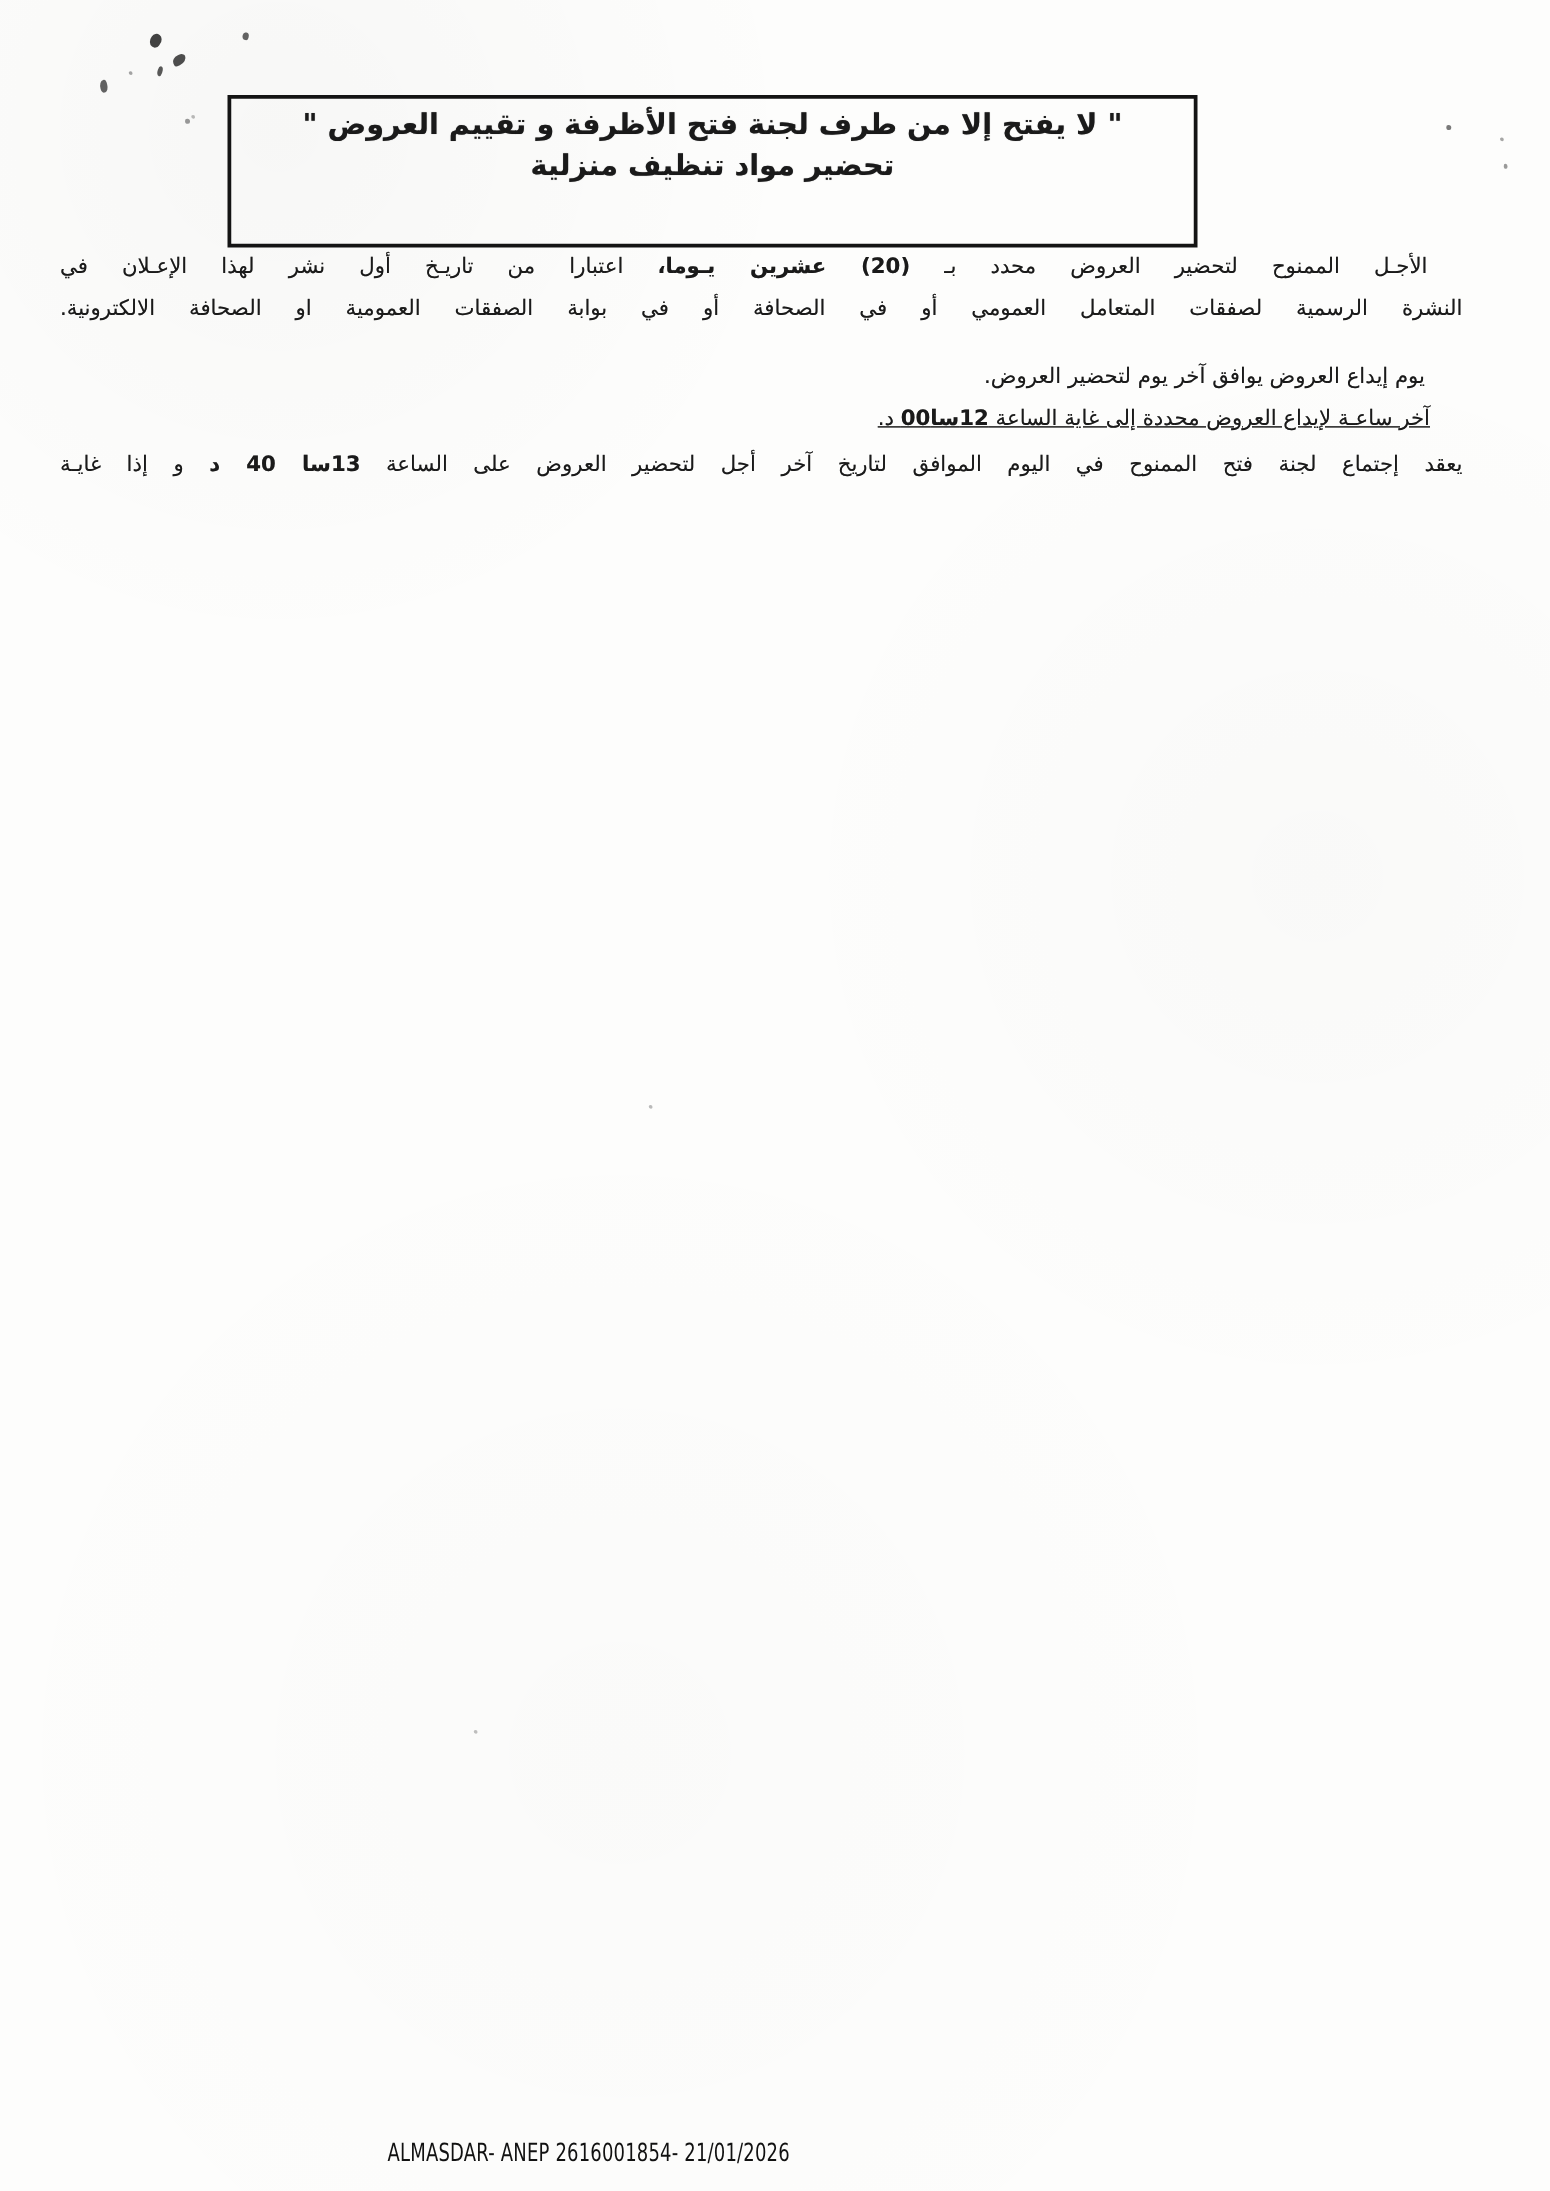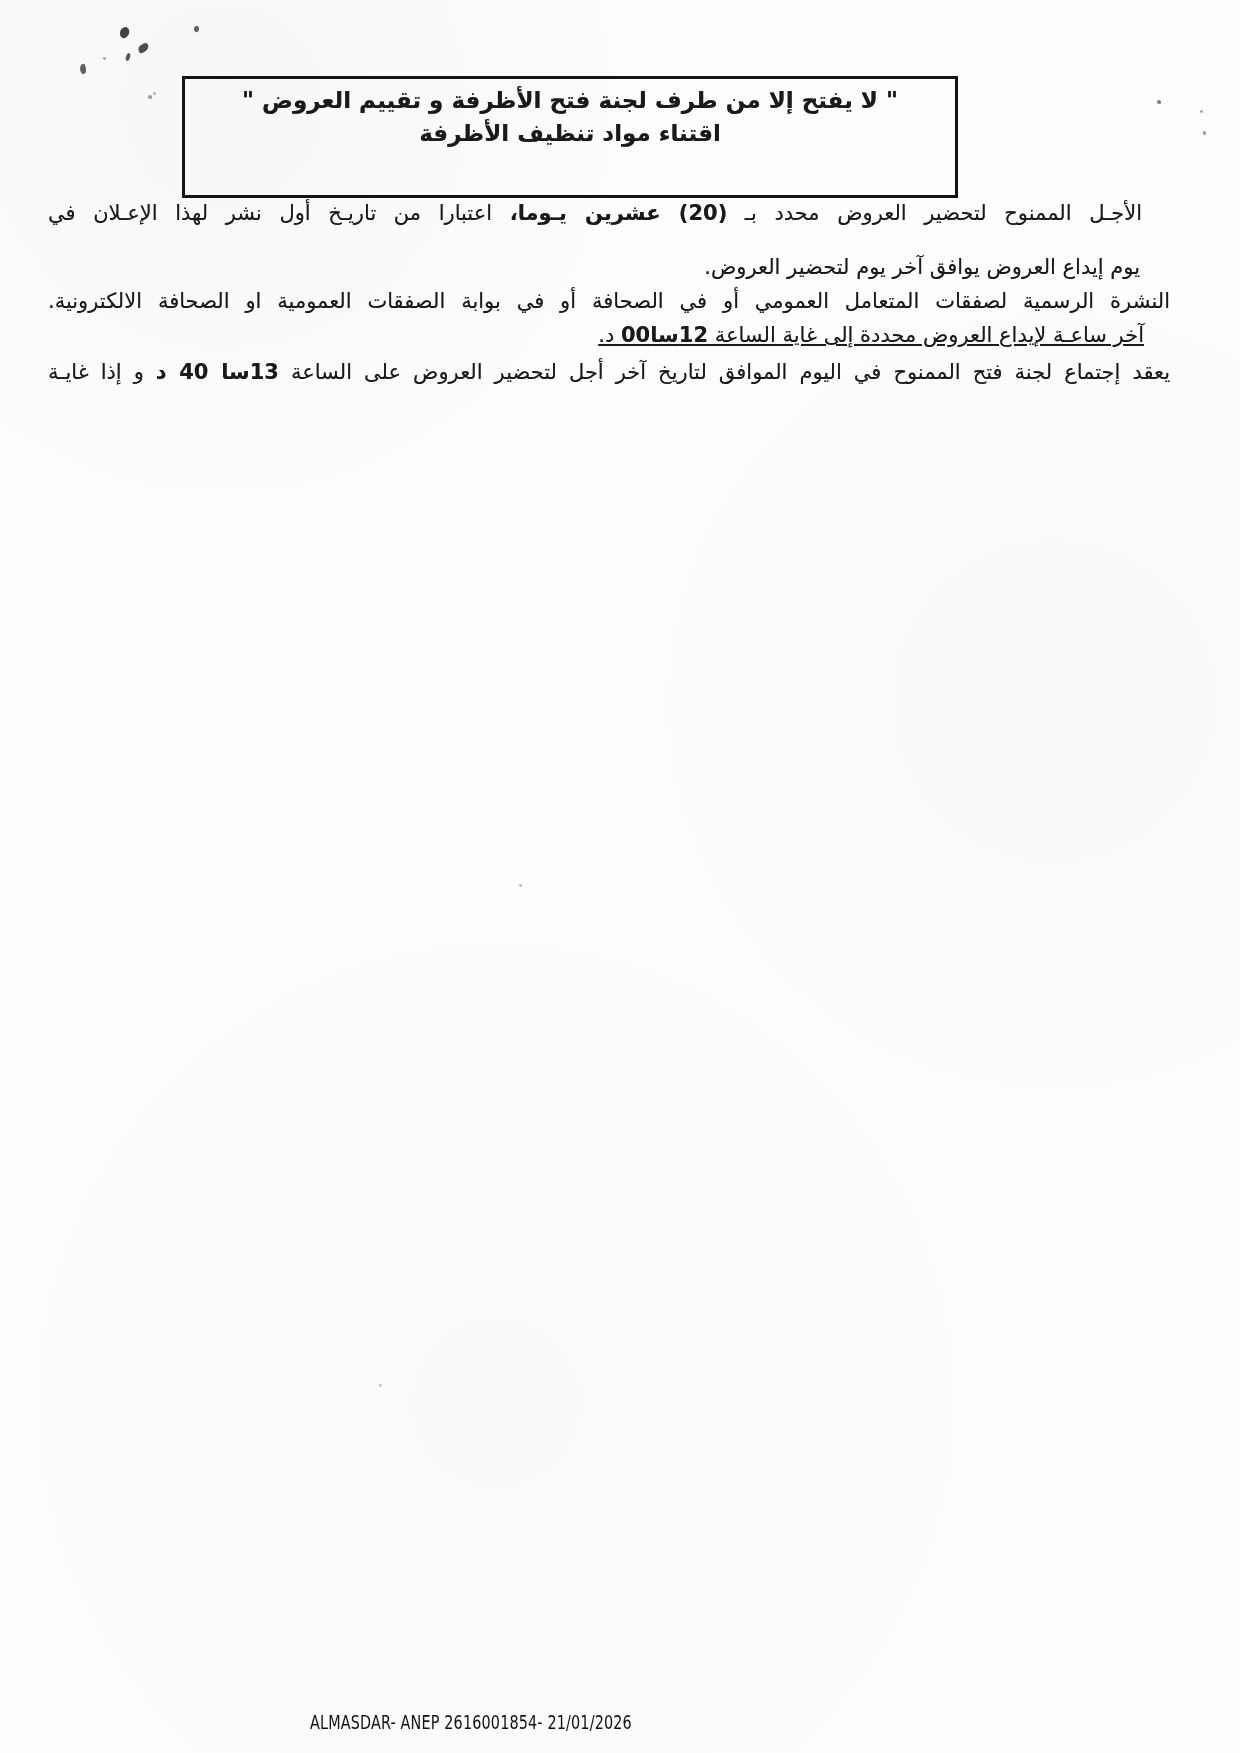--- a/index.html
+++ b/index.html
@@ -44,21 +44,21 @@
   }
 
   .body-text {
     position: absolute;
     top: 196px;
     left: 48px;
     width: 1122px;
     direction: rtl;
   }
   .bline {
-    font-size: 21px;
+    font-size: 17px;
     line-height: 34px;
     text-align: right;
     text-shadow: 0 0 0.5px rgba(25,25,25,0.5);
     white-space: nowrap;
   }
   .bline.fill {
     white-space: normal;
     text-align: justify;
     text-align-last: justify;
   }
@@ -97,26 +97,26 @@
   <div class="speck" style="left:148px; top:95px; width:4px; height:4px; opacity:.45;"></div>
   <div class="speck" style="left:153px; top:92px; width:3px; height:3px; opacity:.3;"></div>
   <div class="speck" style="left:1157px; top:100px; width:4px; height:4px; opacity:.6;"></div>
   <div class="speck" style="left:1200px; top:110px; width:3px; height:3px; opacity:.4;"></div>
   <div class="speck" style="left:1203px; top:131px; width:3px; height:4px; opacity:.45;"></div>
   <div class="speck" style="left:519px; top:884px; width:3px; height:3px; opacity:.3;"></div>
   <div class="speck" style="left:379px; top:1384px; width:3px; height:3px; opacity:.28;"></div>
 
   <div class="notice-box">
     <div class="box-line">" لا يفتح إلا من طرف لجنة فتح الأظرفة و تقييم العروض "</div>
-    <div class="box-line">اقتناء مواد تنظيف الأظرفة</div>
+    <div class="box-line">تحضير مواد تنظيف منزلية</div>
   </div>
 
   <div class="body-text">
     <div class="bline fill ind28"><span>الأجـل الممنوح لتحضير العروض محدد بـ </span><span class="b">(20) عشرين يـوما،</span><span> اعتبارا من تاريـخ أول نشر لهذا الإعـلان في</span></div>
+    <div class="bline fill"><span>النشرة الرسمية لصفقات المتعامل العمومي أو في الصحافة أو في بوابة الصفقات العمومية او الصحافة الالكترونية.</span></div>
     <div class="bline gap20 ind30"><span>يوم إيداع العروض يوافق آخر يوم لتحضير العروض.</span></div>
-    <div class="bline fill"><span>النشرة الرسمية لصفقات المتعامل العمومي أو في الصحافة أو في بوابة الصفقات العمومية او الصحافة الالكترونية.</span></div>
     <div class="bline ind26"><span>آخر ساعـة لإيداع العروض محددة إلى غاية الساعة </span><span class="b">12سا00</span><span> د.</span></div>
     <div class="bline gap3 fill"><span>يعقد إجتماع لجنة فتح الممنوح في اليوم الموافق لتاريخ آخر أجل لتحضير العروض على الساعة </span><span class="b">13سا 40 د</span><span> و إذا غايـة</span></div>
   </div>
 
   <div class="footer-line">ALMASDAR- ANEP 2616001854- 21/01/2026</div>
 
 </div>
 
 </body></html>

